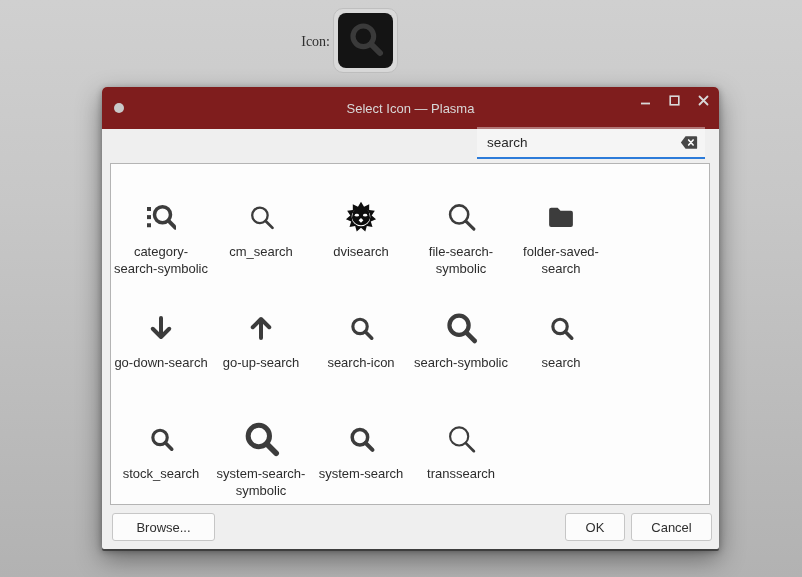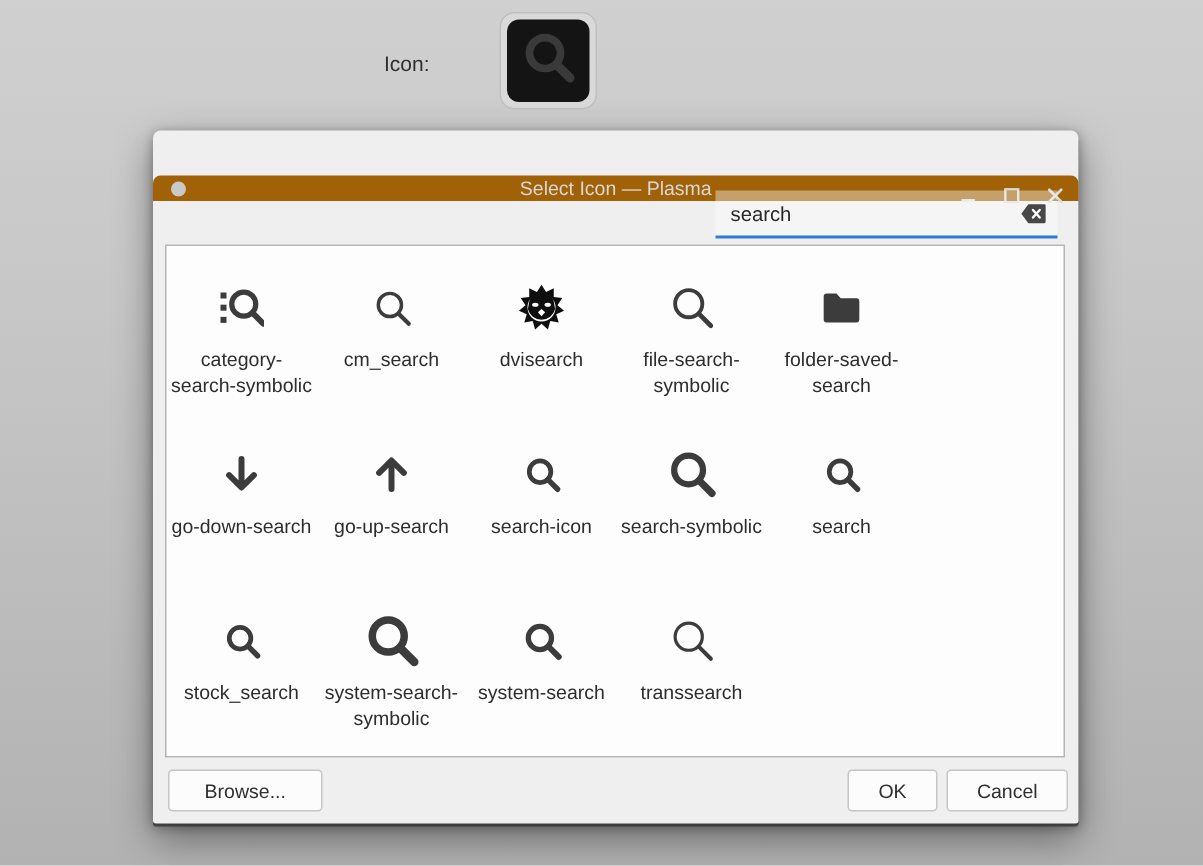--- a/index.html
+++ b/index.html
@@ -7,41 +7,41 @@
   body {
     font-family:"Liberation Sans","DejaVu Sans",sans-serif;
     background:linear-gradient(180deg,#d0d0d0 0%,#c7c7c7 35%,#b2b2b2 100%);
     position:relative;
     color:#2e2e2e;
   }
 
   
   .icon-field-label {
     position:absolute; left:256px; top:34px; width:74px;
-    text-align:left; font-size:14px; color:#2f2f2f;
+    text-align:right; font-size:14px; color:#2f2f2f;font-family:Liberation Serif, serif;
   }
   .icon-preview-button {
     position:absolute; left:333px; top:8px; width:65px; height:65px;
     background:#d9d9d9; border:1px solid #bfbfbf; border-radius:10px;
     display:flex; align-items:center; justify-content:center; cursor:pointer;
   }
   .icon-preview-inner {
     width:55px; height:55px; background:#141414; border-radius:8px;
     display:flex; align-items:center; justify-content:center;
   }
 
   
   .dialog {
     position:absolute; left:102px; top:87px; width:617px; height:462px;
     background:#efefef; border-radius:5px 5px 2px 2px;
     box-shadow:0 2px 0 rgba(50,50,50,.75), 0 10px 26px rgba(0,0,0,.42), 0 2px 7px rgba(0,0,0,.33);
   }
   .titlebar {
-    height:17px; background:#a16207; border-radius:5px 5px 0 0;
-    display:flex; align-items:center; position:relative;margin-top:30px;
+    height:42px; background:#7f1d1d; border-radius:5px 5px 0 0;
+    display:flex; align-items:center; position:relative;
   }
   .titlebar-appicon { position:absolute; left:12px; width:10px; height:10px;
     border-radius:50%; background:#c9c9c9; }
   .title { flex:1; text-align:center; color:#d8d8d8; font-size:13px; }
   .win-controls { position:absolute; right:9px; top:0; height:27px;
     display:flex; align-items:center; gap:15px; }
   .win-btn { display:flex; align-items:center; justify-content:center;
     width:14px; height:14px; cursor:pointer; }
 
   
@@ -61,21 +61,21 @@
     display:flex; align-items:center; padding:0 7px 0 10px;
   }
   .search-text { flex:1; font-size:13.5px; color:#282828; }
   .clear-icon { display:flex; align-items:center; cursor:pointer; }
 
   
   .grid-panel {
     position:absolute; left:8px; top:76px; width:600px; height:342px;
     background:#fdfdfd; border:1px solid #b4b4b4; overflow:hidden;
   }
-  .grid { display:grid; grid-template-columns:repeat(5,100px); grid-auto-rows:111px; padding-top:10px; }
+  .grid { display:grid; grid-template-columns:repeat(5,100px); grid-auto-rows:111px; padding-top:22px; }
   .grid-item { display:flex; flex-direction:column; align-items:center;
     padding-top:8px; cursor:pointer; }
   .icon-box { height:46px; display:flex; align-items:center; justify-content:center; }
   .item-label { margin-top:4px; font-size:13px; line-height:1.3; color:#2d2d2d;
     text-align:center; max-width:95px; }
 
   
   .footer { position:absolute; left:0; bottom:0; width:100%; height:44px; }
   .btn {
     position:absolute; top:8px; height:28px;

